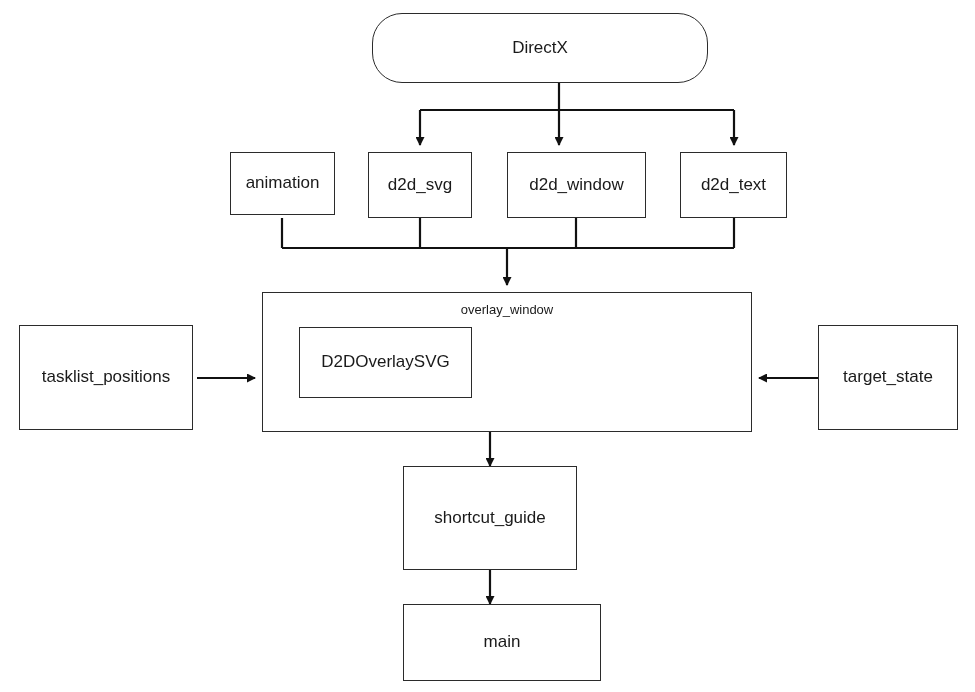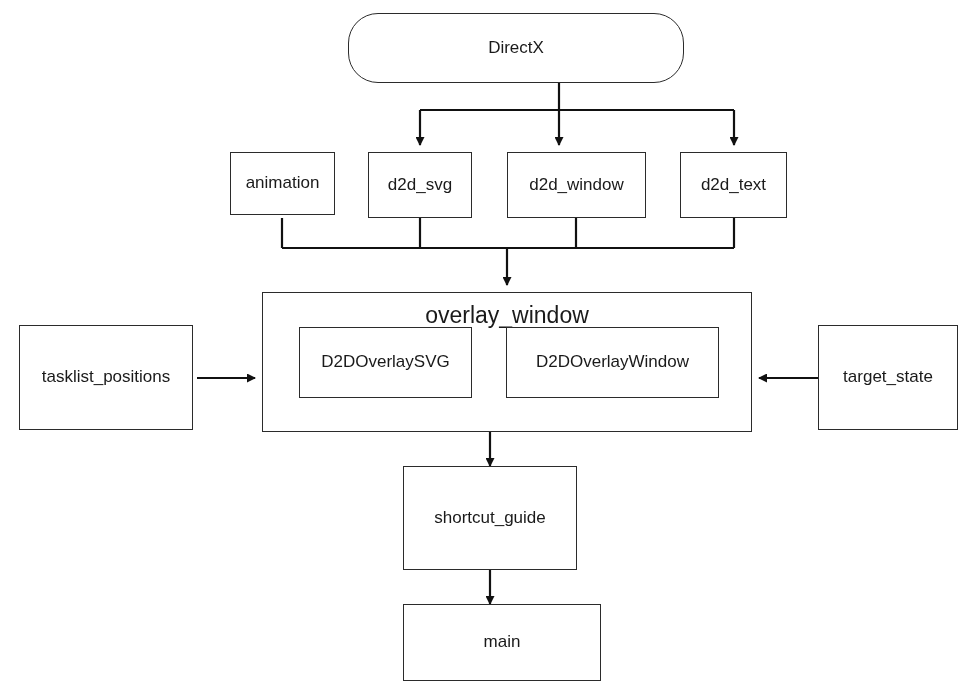--- a/index.html
+++ b/index.html
@@ -42,21 +42,21 @@
   .node.container {
     display: block;
     background: transparent;
   }
   .container-title {
     position: absolute;
     left: 0;
     right: 0;
     top: 9px;
     text-align: center;
-    font-size: 23px;
+    font-size: 13px;
     color: #1a1a1a;
   }
   .node-label {
     pointer-events: none;
   }
 </style>
 </head>
 <body>
 
 <div id="diagram-canvas">
@@ -92,21 +92,21 @@
       <path d="M197,378 L255,378" marker-end="url(#arrowhead)"></path>
 
       <path d="M818,378 L759,378" marker-end="url(#arrowhead)"></path>
 
       <path d="M490,432 L490,466" marker-end="url(#arrowhead)"></path>
 
       <path d="M490,570 L490,604" marker-end="url(#arrowhead)"></path>
     </g>
   </svg>
 
-  <div class="node" style="left:348px; top:13px; width:336px; height:70px;border-radius:30px;">
+  <div class="node" style="left:372px; top:13px; width:336px; height:70px;border-radius:30px;">
     <span class="node-label">DirectX</span>
   </div>
 
   <div class="node" style="left:230px; top:152px; width:105px; height:63px;">
     <span class="node-label">animation</span>
   </div>
 
   <div class="node" style="left:368px; top:152px; width:104px; height:66px;">
     <span class="node-label">d2d_svg</span>
   </div>
@@ -120,23 +120,20 @@
   </div>
 
   <div class="node container" style="left:262px; top:292px; width:490px; height:140px;">
     <div class="container-title">overlay_window</div>
   </div>
 
   <div class="node" style="left:299px; top:327px; width:173px; height:71px;">
     <span class="node-label">D2DOverlaySVG</span>
   </div>
 
-  <div class="node" style="left:506px; top:327px; width:213px; height:71px;">
-    <span class="node-label">D2DOverlayWindow</span>
-  </div>
 
   <div class="node" style="left:19px; top:325px; width:174px; height:105px;">
     <span class="node-label">tasklist_positions</span>
   </div>
 
   <div class="node" style="left:818px; top:325px; width:140px; height:105px;">
     <span class="node-label">target_state</span>
   </div>
 
   <div class="node" style="left:403px; top:466px; width:174px; height:104px;">

